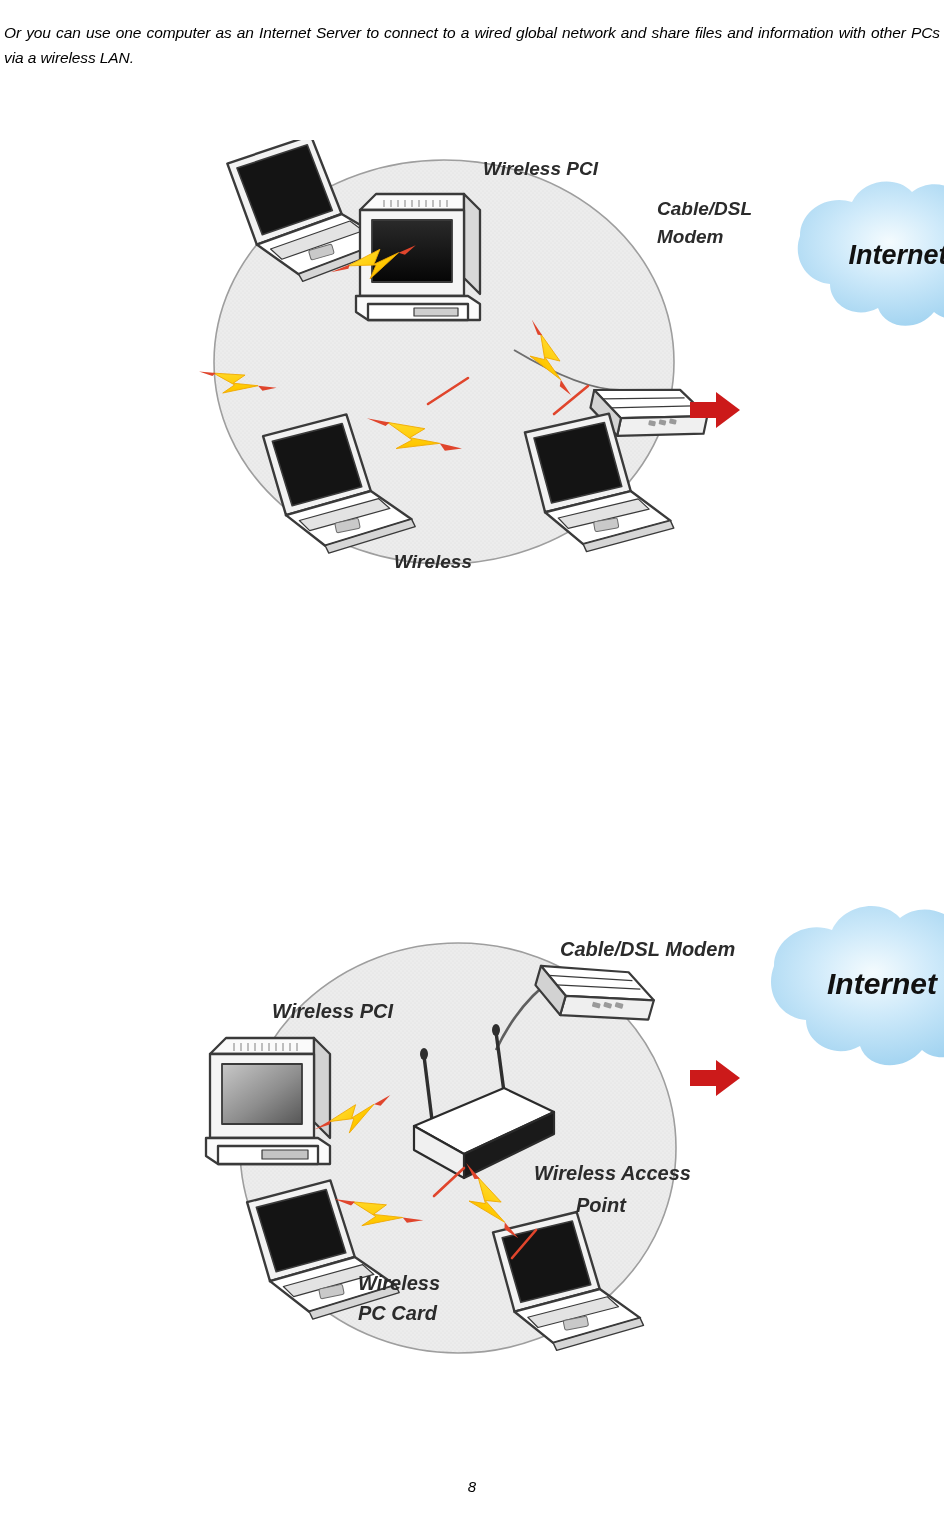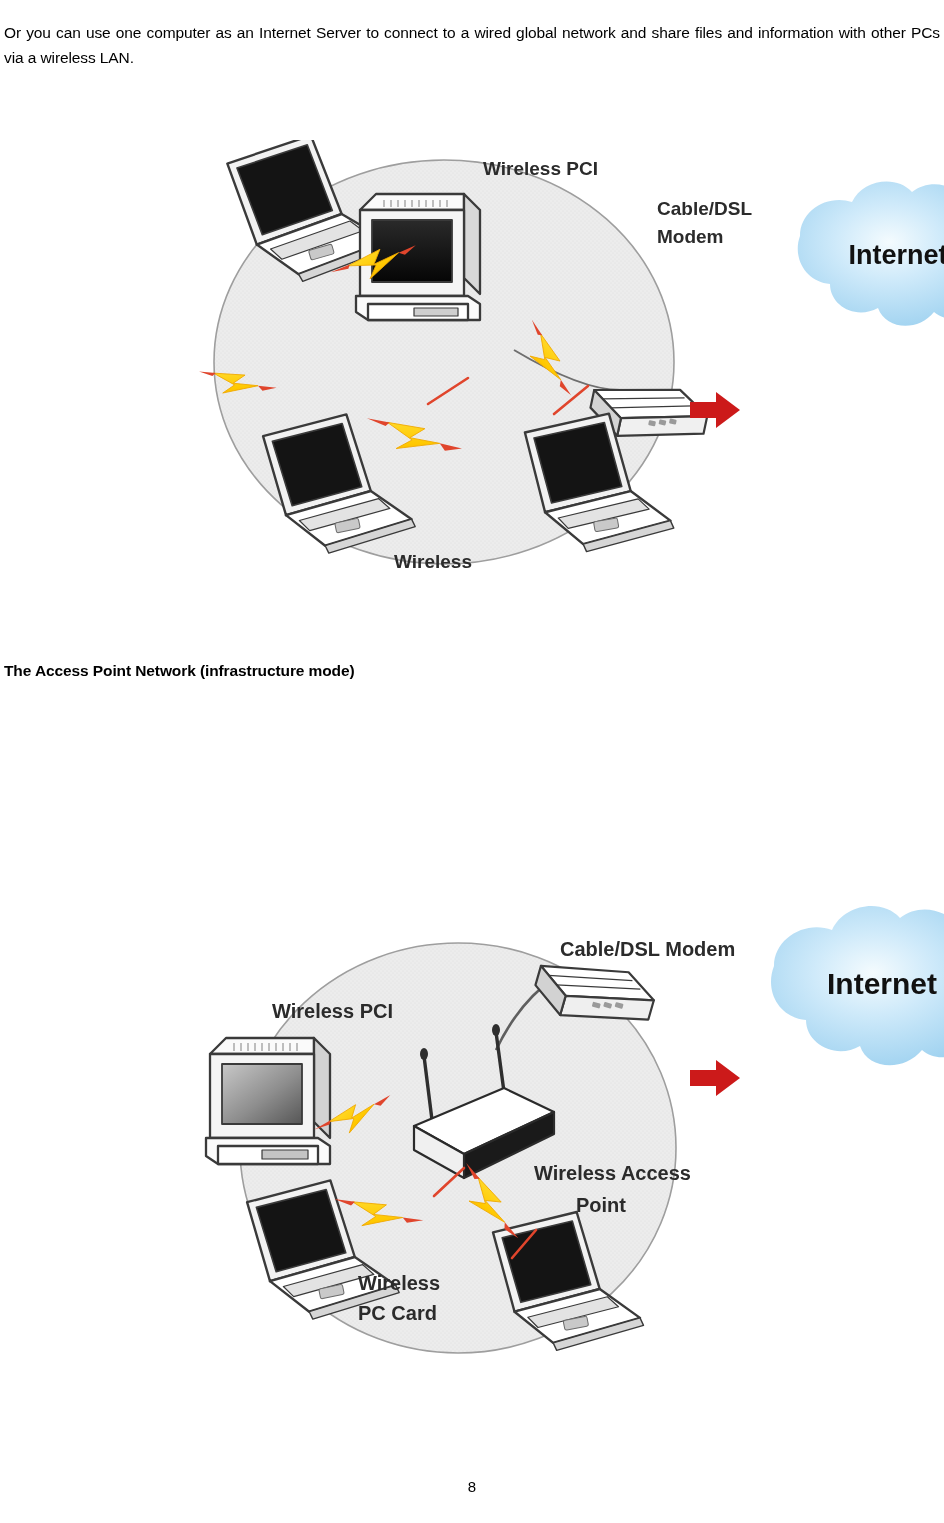--- a/index.html
+++ b/index.html
@@ -15,20 +15,21 @@
     font-family: "Liberation Sans", sans-serif;
     color: #000000;
     overflow: hidden;
   }
 
   .page {
     position: relative;
     width: 944px;
     height: 1523px;
     padding: 0;
+    font-style: italic;
   }
 
   
   .body-par {
     position: absolute;
     left: 4px;
     width: 936px;
     font-size: 15.5px;
     line-height: 25px;
     text-align: justify;
@@ -238,21 +239,20 @@
       </g>
 
       <text class="dg-label" x="287" y="35" font-size="19">Wireless PCI</text>
       <text class="dg-label" x="461" y="75" font-size="19">Cable/DSL</text>
       <text class="dg-label" x="461" y="103" font-size="19">Modem</text>
       <text class="dg-label" x="198" y="428" font-size="19">Wireless</text>
       <text class="dg-label" x="198" y="456" font-size="19">PC Card</text>
     </svg>
   </div>
 
-  <h2 class="section-head" style="top:660px; margin:0;">The Access Point Network (infrastructure mode)</h2>
 
 
   <div class="figure" style="left:196px; top:900px; width:752px; height:460px;">
     <svg width="752" height="460" viewBox="0 0 752 460" xmlns="http://www.w3.org/2000/svg">
       <defs>
         <radialGradient id="cloudGradB" cx="45%" cy="42%" r="62%">
           <stop offset="0%" stop-color="#f4fbfe"></stop>
           <stop offset="42%" stop-color="#cfeafa"></stop>
           <stop offset="100%" stop-color="#9fd2f0"></stop>
         </radialGradient>

